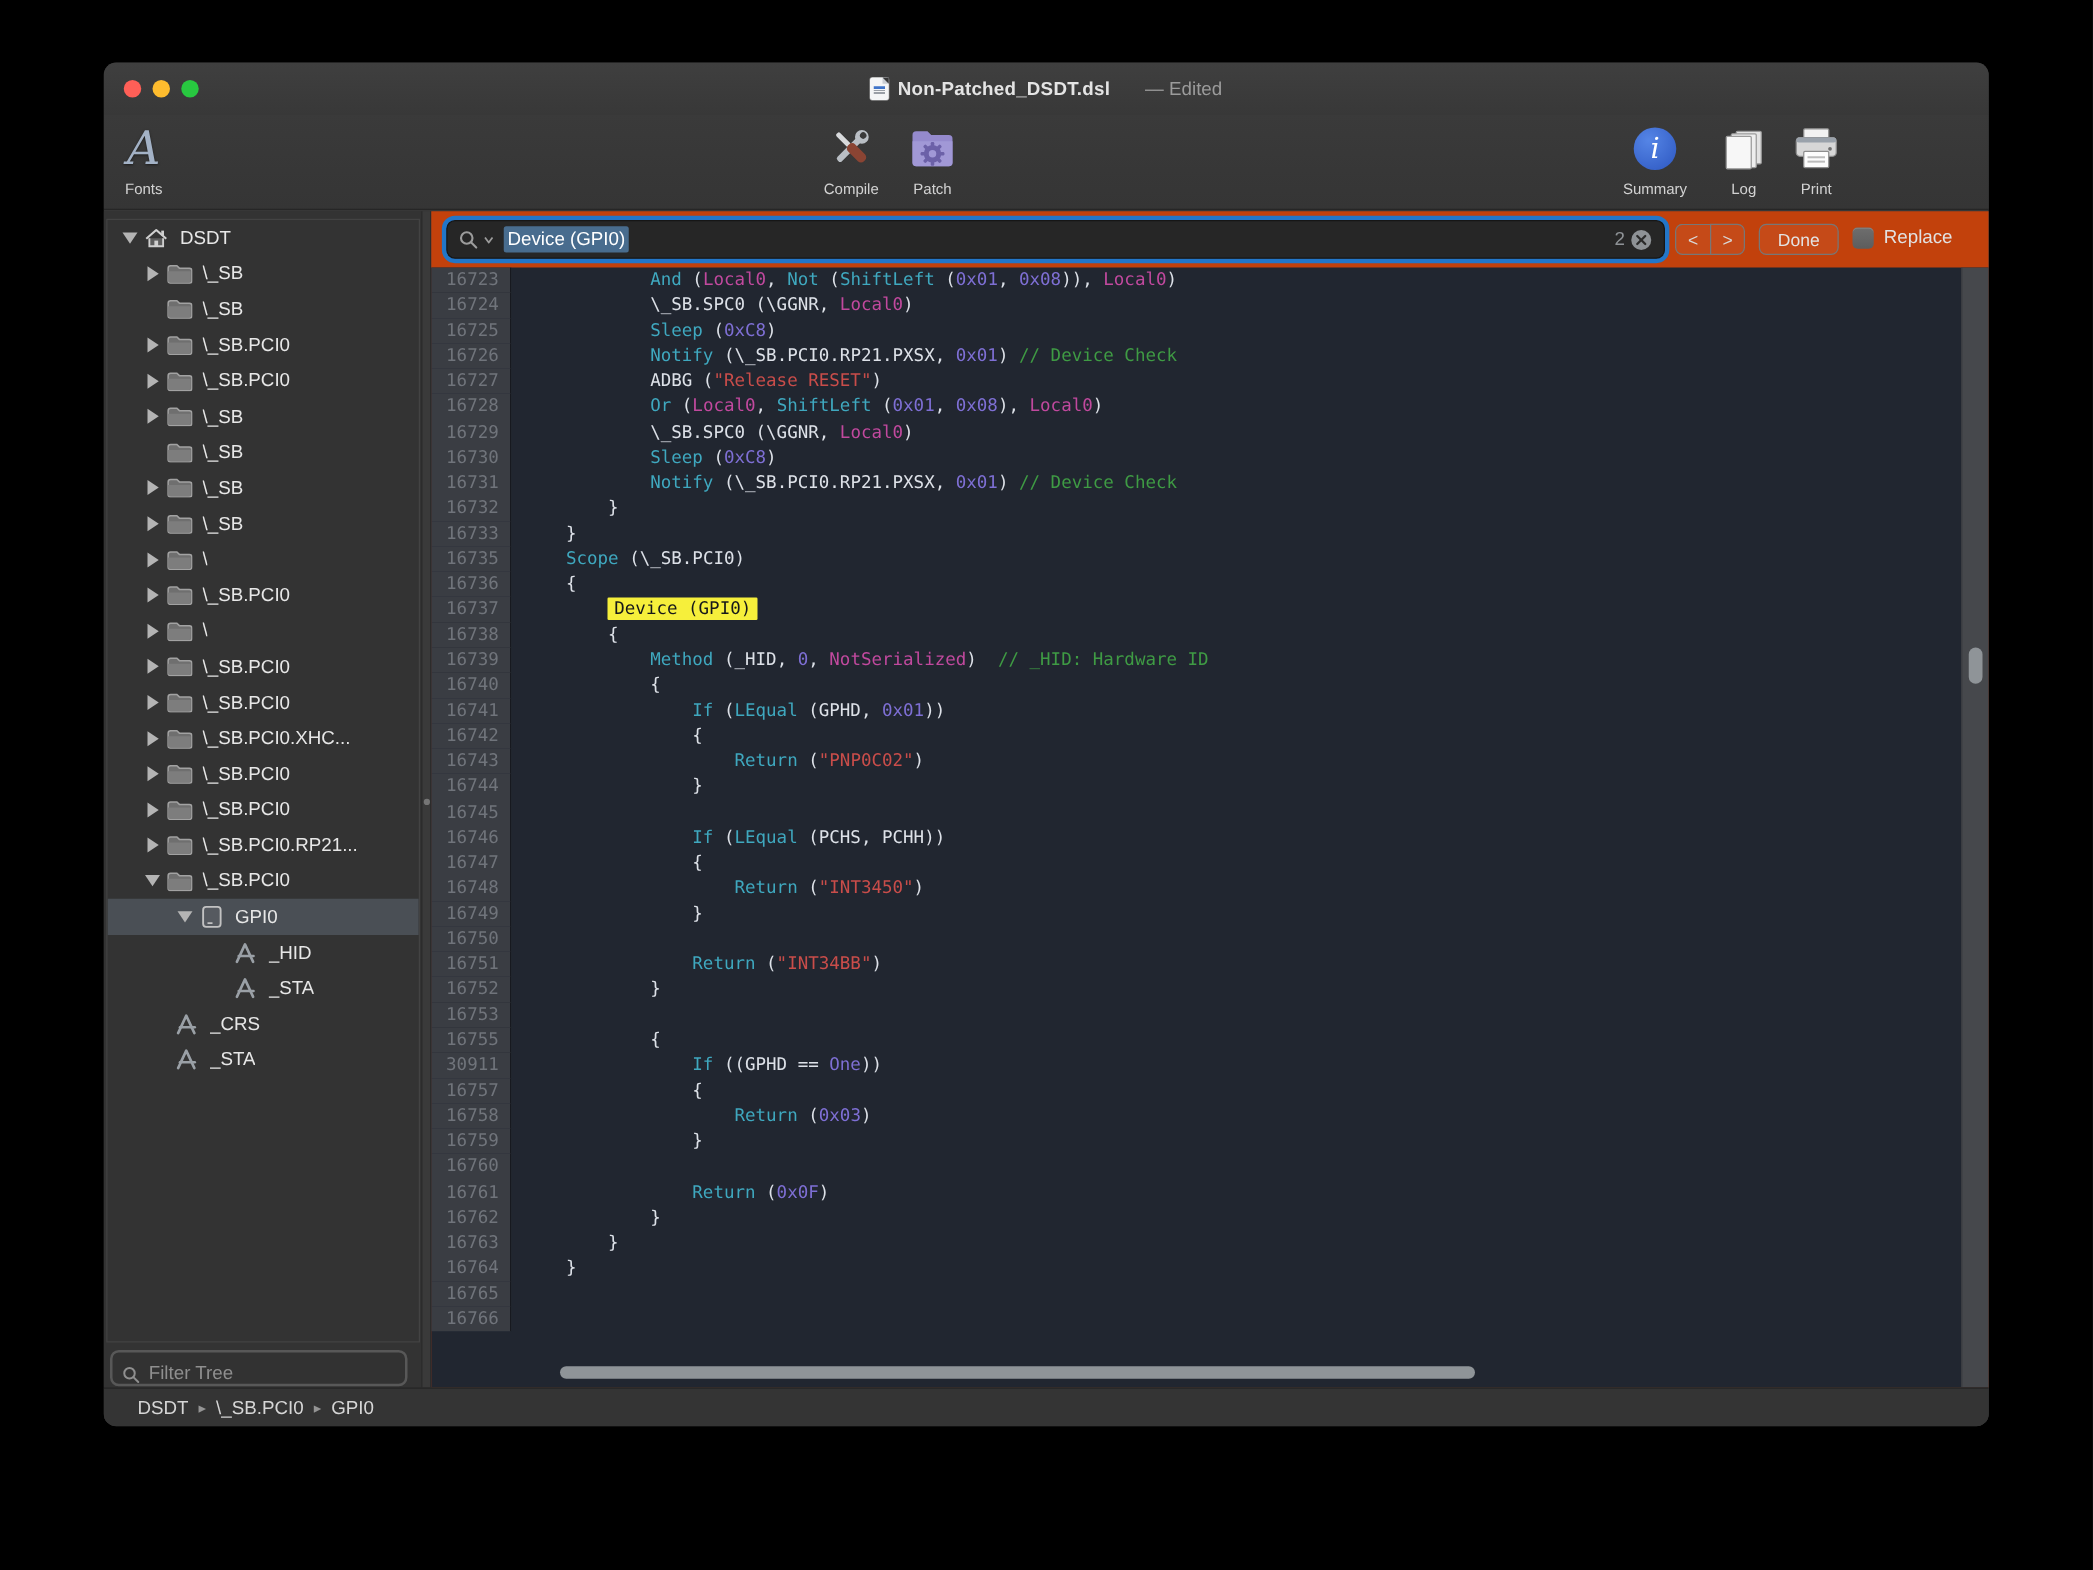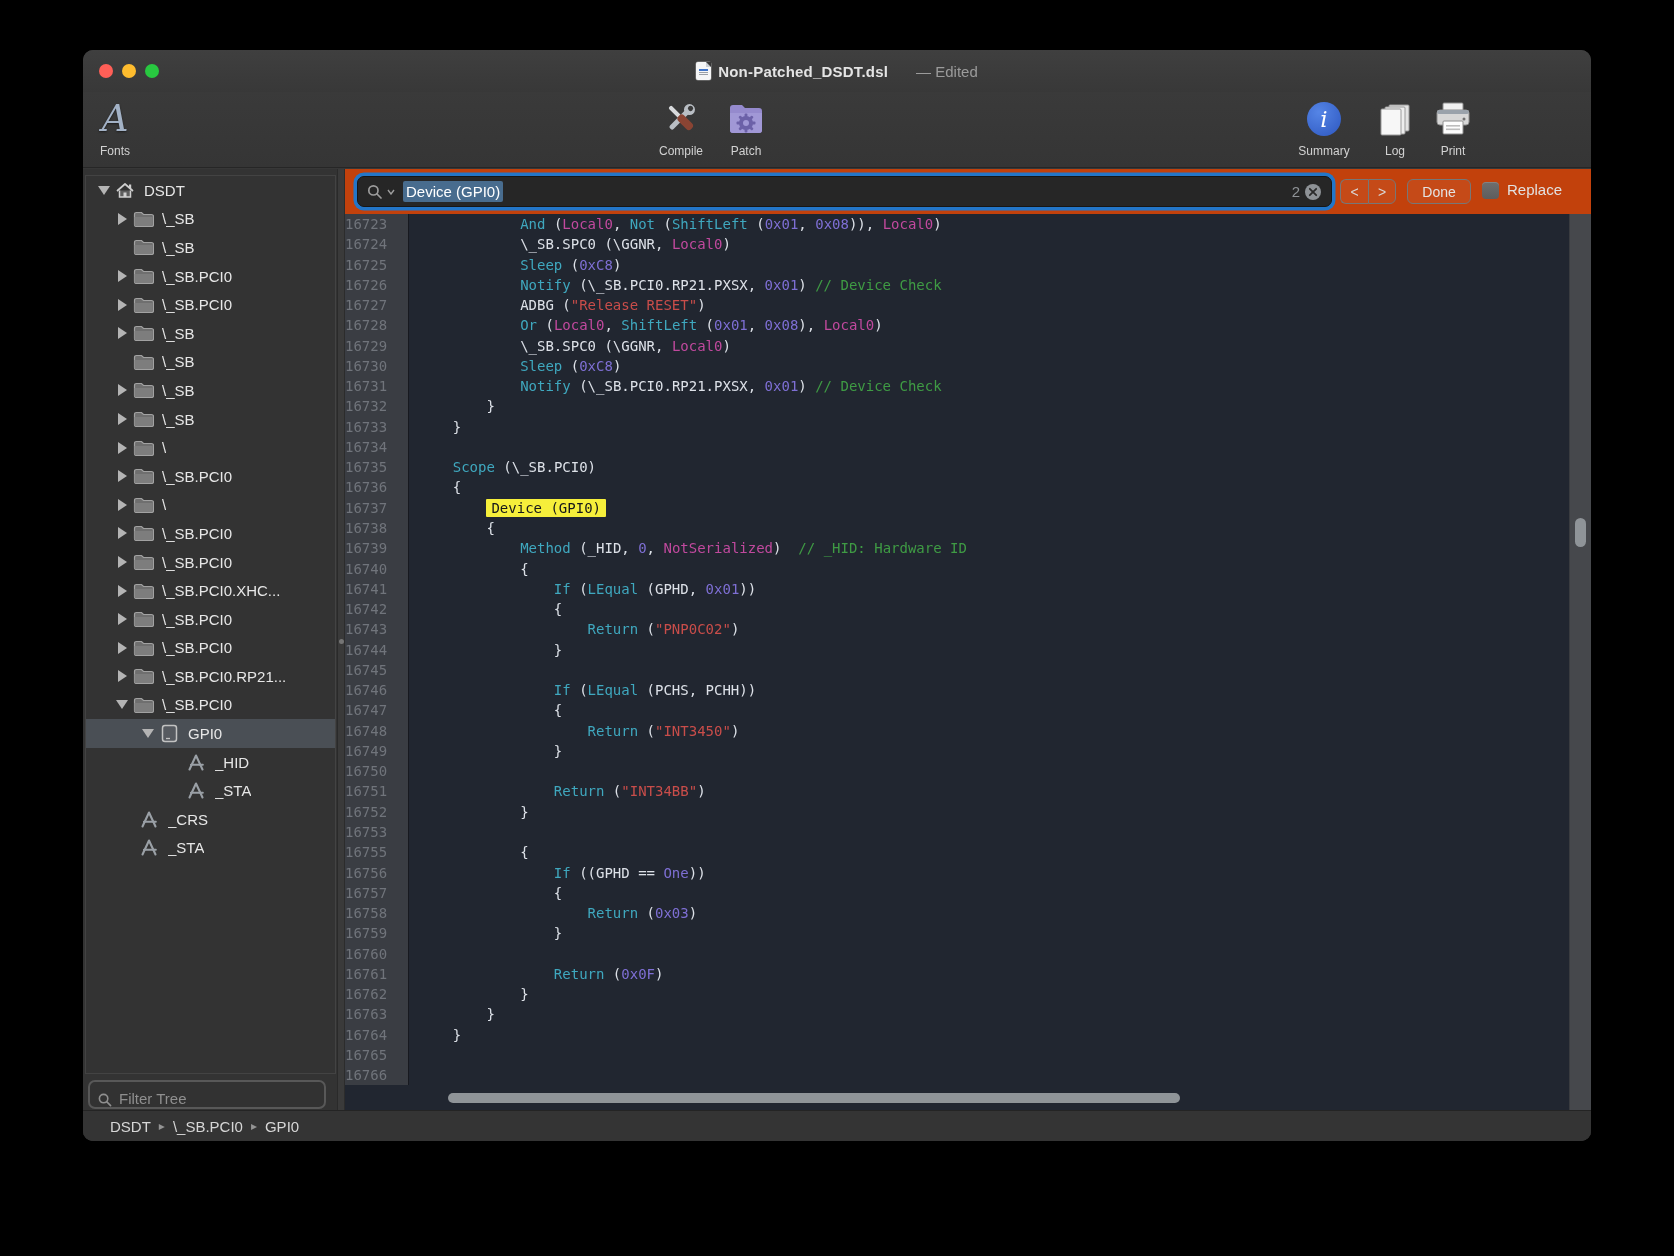--- a/index.html
+++ b/index.html
@@ -63,21 +63,21 @@
   .seg button { width:28px; height:25px; background:rgba(255,255,255,.05); border:1px solid #777; color:#d9d9d9; font-size:14px; line-height:1; cursor:default; }
   .seg button:first-child { border-radius:6px 0 0 6px; border-right:none; }
   .seg button:last-child { border-radius:0 6px 6px 0; }
   .done-btn { position:absolute; left:1062px; top:10px; width:64px; height:25px; background:rgba(255,255,255,.05); border:1px solid #777; border-radius:6px; color:#e3e3e3; font-size:14px; cursor:default; }
   .replace-cb { position:absolute; left:1137px; top:13px; width:17px; height:17px; border-radius:4px; background:linear-gradient(#6e6e6e,#5d5d5d); box-shadow:inset 0 1px 0 rgba(255,255,255,.15); }
   .replace-label { position:absolute; left:1162px; top:12px; font-size:15px; color:#e2e2e2; }
 
   
   .codearea { position:absolute; left:0; right:0; top:45px; bottom:0; background:#212630; overflow:hidden; font-family:"DejaVu Sans Mono", monospace; }
   .code-row { display:flex; height:20.27px; line-height:20.27px; font-size:14px; }
-  .ln { width:64px; flex:none; background:#3a3d43; border-right:1px solid #17191f; color:#70747b; text-align:left; padding-right:9px; }
+  .ln { width:64px; flex:none; background:#3a3d43; border-right:1px solid #17191f; color:#70747b; text-align:right; padding-right:9px; }
   .code { padding-left:10px; white-space:pre; color:#dde1e8; }
   .tk-kw { color:#3fa8bf; } .tk-mg { color:#c1499e; } .tk-nm { color:#7e6fd4; }
   .tk-st { color:#c94d4a; } .tk-cm { color:#3f9b44; } .tk-pl { color:#dde1e8; }
   .tk-hl { background:#f6ef3b; color:#15171a; padding:1px 5px; border-radius:1px; }
 
   .vscroll-track { position:absolute; right:0; top:0; bottom:0; width:22px; background:#46484c; border-left:1px solid #3a3c40; }
   .vscroll-thumb { position:absolute; right:5px; top:304px; width:11px; height:29px; border-radius:6px; background:#8f9498; }
   .hscroll-thumb { position:absolute; left:103px; bottom:7px; width:732px; height:10px; border-radius:5px; background:#8f9498; }
 
   
@@ -500,24 +500,20 @@
               </div>
               <div class="code-row">
                 <span class="ln">16732</span>
                 <span class="code"><span class="tk-pl">        }</span></span>
               </div>
               <div class="code-row">
                 <span class="ln">16733</span>
                 <span class="code"><span class="tk-pl">    }</span></span>
               </div>
               <div class="code-row">
-                <span class="ln">16734</span>
-                <span class="code"></span>
-              </div>
-              <div class="code-row">
                 <span class="ln">16735</span>
                 <span class="code"><span class="tk-pl">    </span><span class="tk-kw">Scope</span><span class="tk-pl"> (\_SB.PCI0)</span></span>
               </div>
               <div class="code-row">
                 <span class="ln">16736</span>
                 <span class="code"><span class="tk-pl">    {</span></span>
               </div>
               <div class="code-row">
                 <span class="ln">16737</span>
                 <span class="code"><span class="tk-pl">        </span><span class="tk-hl">Device (GPI0)</span></span>
@@ -584,21 +580,21 @@
               </div>
               <div class="code-row">
                 <span class="ln">16753</span>
                 <span class="code"></span>
               </div>
               <div class="code-row">
                 <span class="ln">16755</span>
                 <span class="code"><span class="tk-pl">            {</span></span>
               </div>
               <div class="code-row">
-                <span class="ln">16756</span>
+                <span class="ln">30911</span>
                 <span class="code"><span class="tk-pl">                </span><span class="tk-kw">If</span><span class="tk-pl"> ((GPHD == </span><span class="tk-nm">One</span><span class="tk-pl">))</span></span>
               </div>
               <div class="code-row">
                 <span class="ln">16757</span>
                 <span class="code"><span class="tk-pl">                {</span></span>
               </div>
               <div class="code-row">
                 <span class="ln">16758</span>
                 <span class="code"><span class="tk-pl">                    </span><span class="tk-kw">Return</span><span class="tk-pl"> (</span><span class="tk-nm">0x03</span><span class="tk-pl">)</span></span>
               </div>

